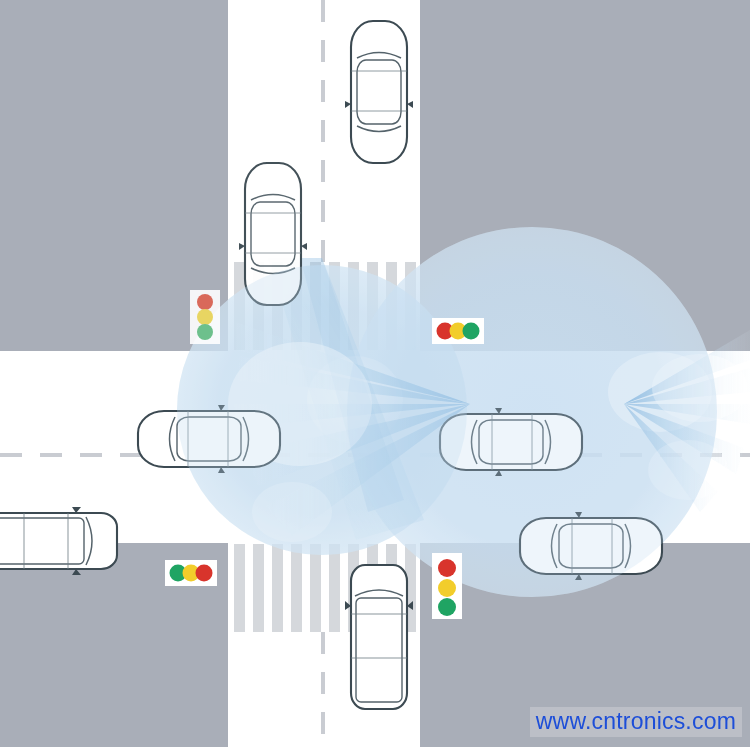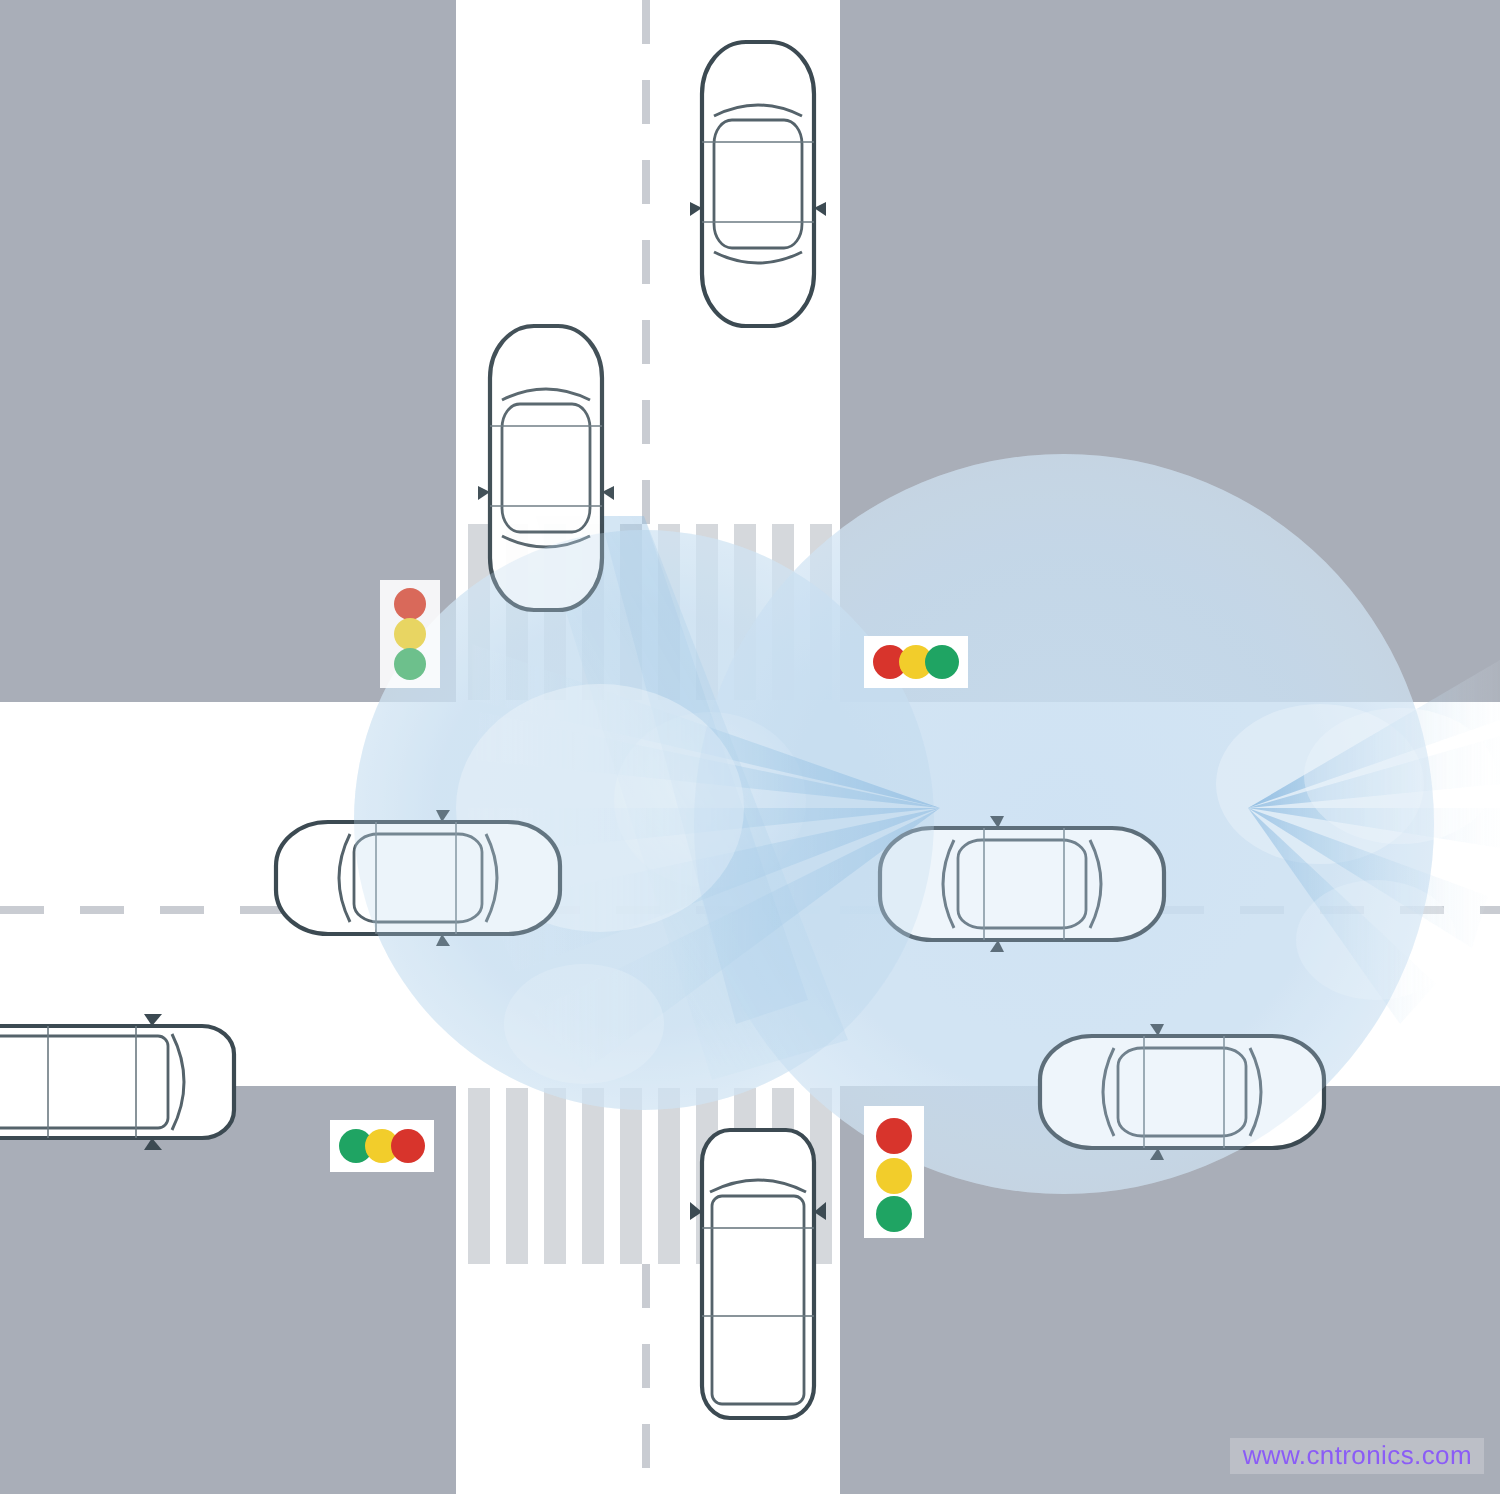--- a/index.html
+++ b/index.html
@@ -20,23 +20,23 @@
     position: absolute;
     inset: 0;
     width: 750px;
     height: 747px;
   }
   .wm {
     position: absolute;
     right: 8px;
     bottom: 10px;
     font-family: "Liberation Sans", sans-serif;
-    font-size: 13px;
+    font-size: 23px;
     letter-spacing: .2px;
-    color: #8b5cf6;
+    color: #1d4ed8;
     background: rgba(255,255,255,0.22);
     padding: 1px 6px 2px 6px;
     white-space: nowrap;
     user-select: none;
   }
 </style>
 </head>
 <body>
 
 <div id="stage">

